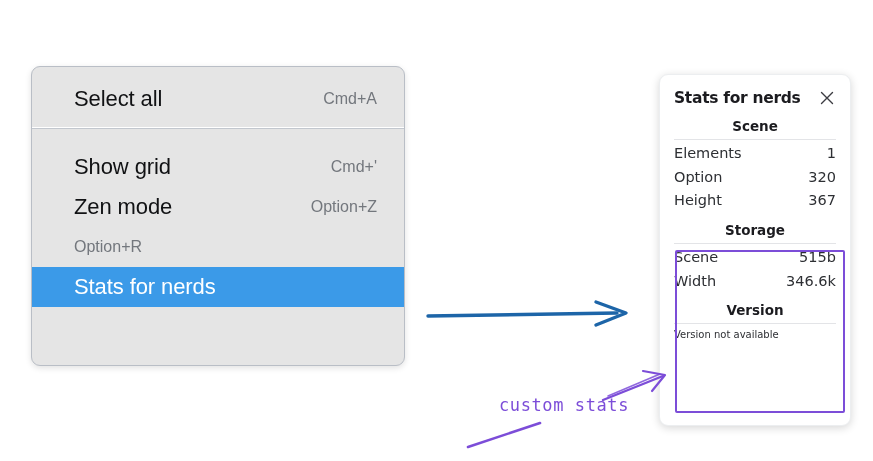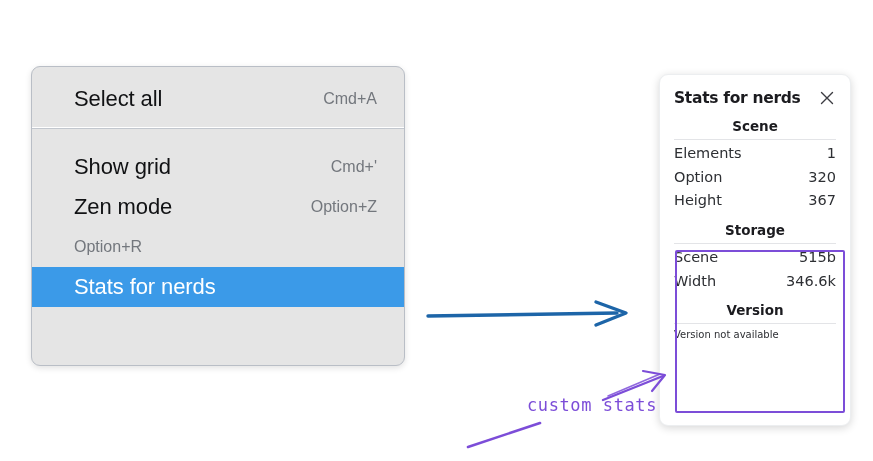--- a/index.html
+++ b/index.html
@@ -169,21 +169,20 @@
   }
   #annotation-label {
     position: absolute;
     left: 499px;
     top: 395px;
     font-family: "DejaVu Sans Mono", monospace;
     font-size: 17px;
     color: #7c4dd8;
     letter-spacing: 0.6px;
     white-space: nowrap;
-    margin-left: 28px;
   }
 </style>
 </head>
 <body>
 
 <div id="context-menu">
 
   <div class="menu-group group-top">
     <div class="menu-item">
       <span class="mi-label">Select all</span>

